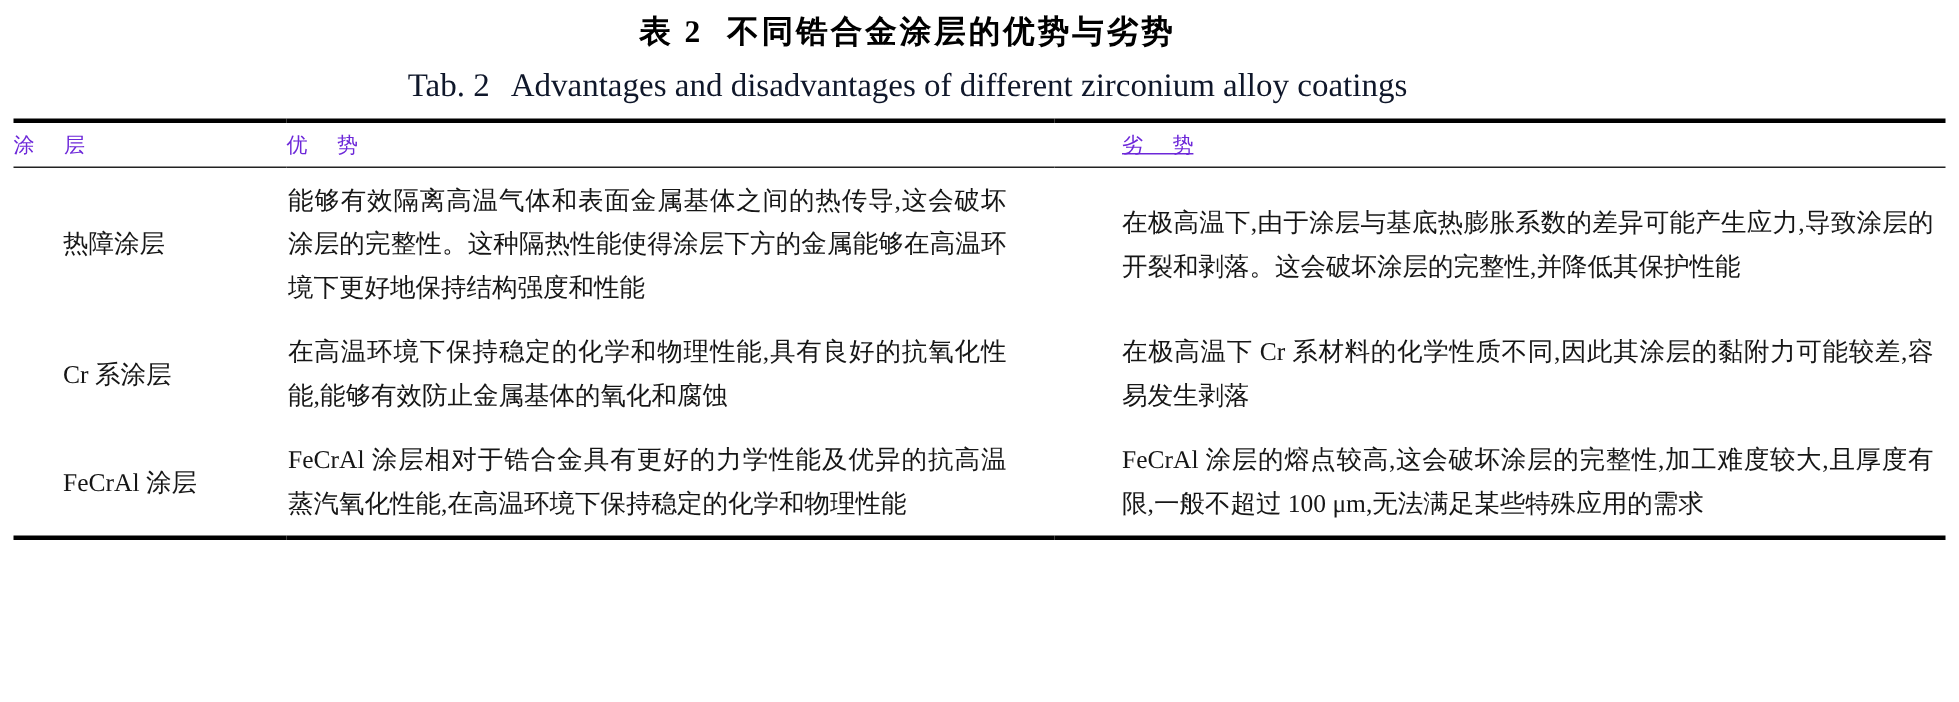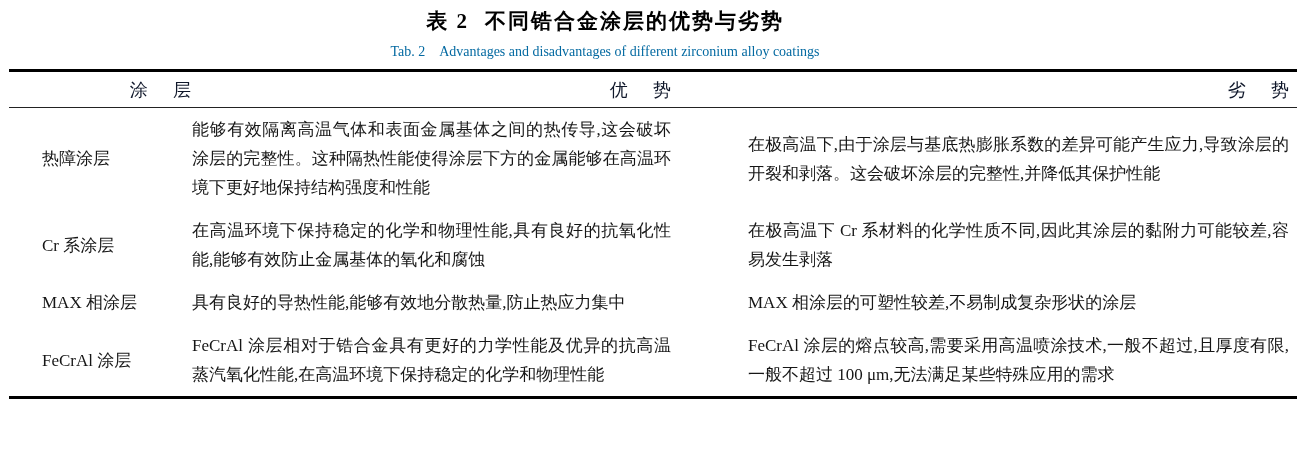--- a/index.html
+++ b/index.html
@@ -21,58 +21,58 @@
   .title-zh {
     text-align: center;
     font-size: 21px;
     font-weight: bold;
     letter-spacing: 2px;
     color: #000;
   }
   .title-zh .t-label { margin-right: 16px; }
   .title-en {
     text-align: center;
-    font-size: 14px;
+    font-size: 22px;
     margin-top: 9px;
-    color: #0369a1;
+    color: #0f172a;
   }
   .title-en .t-label { margin-right: 14px; }
   table.coatings {
     border-collapse: collapse;
     table-layout: fixed;
     width: 1288px;
     margin: 9px 9px 0 9px;
     border-top: 3px solid #000;
     border-bottom: 3px solid #000;
   }
   thead th {
     font-weight: normal;
-    font-size: 18px;
-    text-align: right;
+    font-size: 14px;
+    text-align: left;
     padding: 6px 0 5px 0;
     border-bottom: 1px solid #222;
     word-spacing: 1.15em;
-    color: #0f172a;
+    color: #6d28d9;
   }
   td {
     font-size: 17px;
     line-height: 29px;
     vertical-align: middle;
     padding-top: 7px;
     padding-bottom: 7px;
     color: #161616;
   }
   .c-coating { width: 182px; }
   td.c-coating { padding-left: 33px; box-sizing: border-box; }
   .c-adv { width: 512px; }
   td.c-adv { padding-right: 32px; box-sizing: border-box; text-align: justify; }
   th.c-adv { padding-right: 32px; box-sizing: border-box; }
   .c-dis { width: 594px; }
   td.c-dis { padding-left: 45px; padding-right: 8px; box-sizing: border-box; text-align: justify; }
-  th.c-dis { padding-left: 45px; padding-right: 8px; box-sizing: border-box; }
+  th.c-dis { padding-left: 45px; padding-right: 8px; box-sizing: border-box; text-decoration: underline; }
 </style>
 </head>
 <body>
 
 <div class="page">
 
   <div class="title-zh">
     <span class="t-label">表 2</span><span>不同锆合金涂层的优势与劣势</span>
   </div>
 
@@ -93,25 +93,20 @@
         <td class="c-coating">热障涂层</td>
         <td class="c-adv">能够有效隔离高温气体和表面金属基体之间的热传导,这会破坏涂层的完整性。这种隔热性能使得涂层下方的金属能够在高温环境下更好地保持结构强度和性能</td>
         <td class="c-dis">在极高温下,由于涂层与基底热膨胀系数的差异可能产生应力,导致涂层的开裂和剥落。这会破坏涂层的完整性,并降低其保护性能</td>
       </tr>
       <tr>
         <td class="c-coating">Cr 系涂层</td>
         <td class="c-adv">在高温环境下保持稳定的化学和物理性能,具有良好的抗氧化性能,能够有效防止金属基体的氧化和腐蚀</td>
         <td class="c-dis">在极高温下 Cr 系材料的化学性质不同,因此其涂层的黏附力可能较差,容易发生剥落</td>
       </tr>
       <tr>
-        <td class="c-coating">MAX 相涂层</td>
-        <td class="c-adv">具有良好的导热性能,能够有效地分散热量,防止热应力集中</td>
-        <td class="c-dis">MAX 相涂层的可塑性较差,不易制成复杂形状的涂层</td>
-      </tr>
-      <tr>
         <td class="c-coating">FeCrAl 涂层</td>
         <td class="c-adv">FeCrAl 涂层相对于锆合金具有更好的力学性能及优异的抗高温蒸汽氧化性能,在高温环境下保持稳定的化学和物理性能</td>
-        <td class="c-dis">FeCrAl 涂层的熔点较高,需要采用高温喷涂技术,一般不超过,且厚度有限,一般不超过 100 μm,无法满足某些特殊应用的需求</td>
+        <td class="c-dis">FeCrAl 涂层的熔点较高,这会破坏涂层的完整性,加工难度较大,且厚度有限,一般不超过 100 μm,无法满足某些特殊应用的需求</td>
       </tr>
     </tbody>
   </table>
 
 </div>
 
 </body></html>

